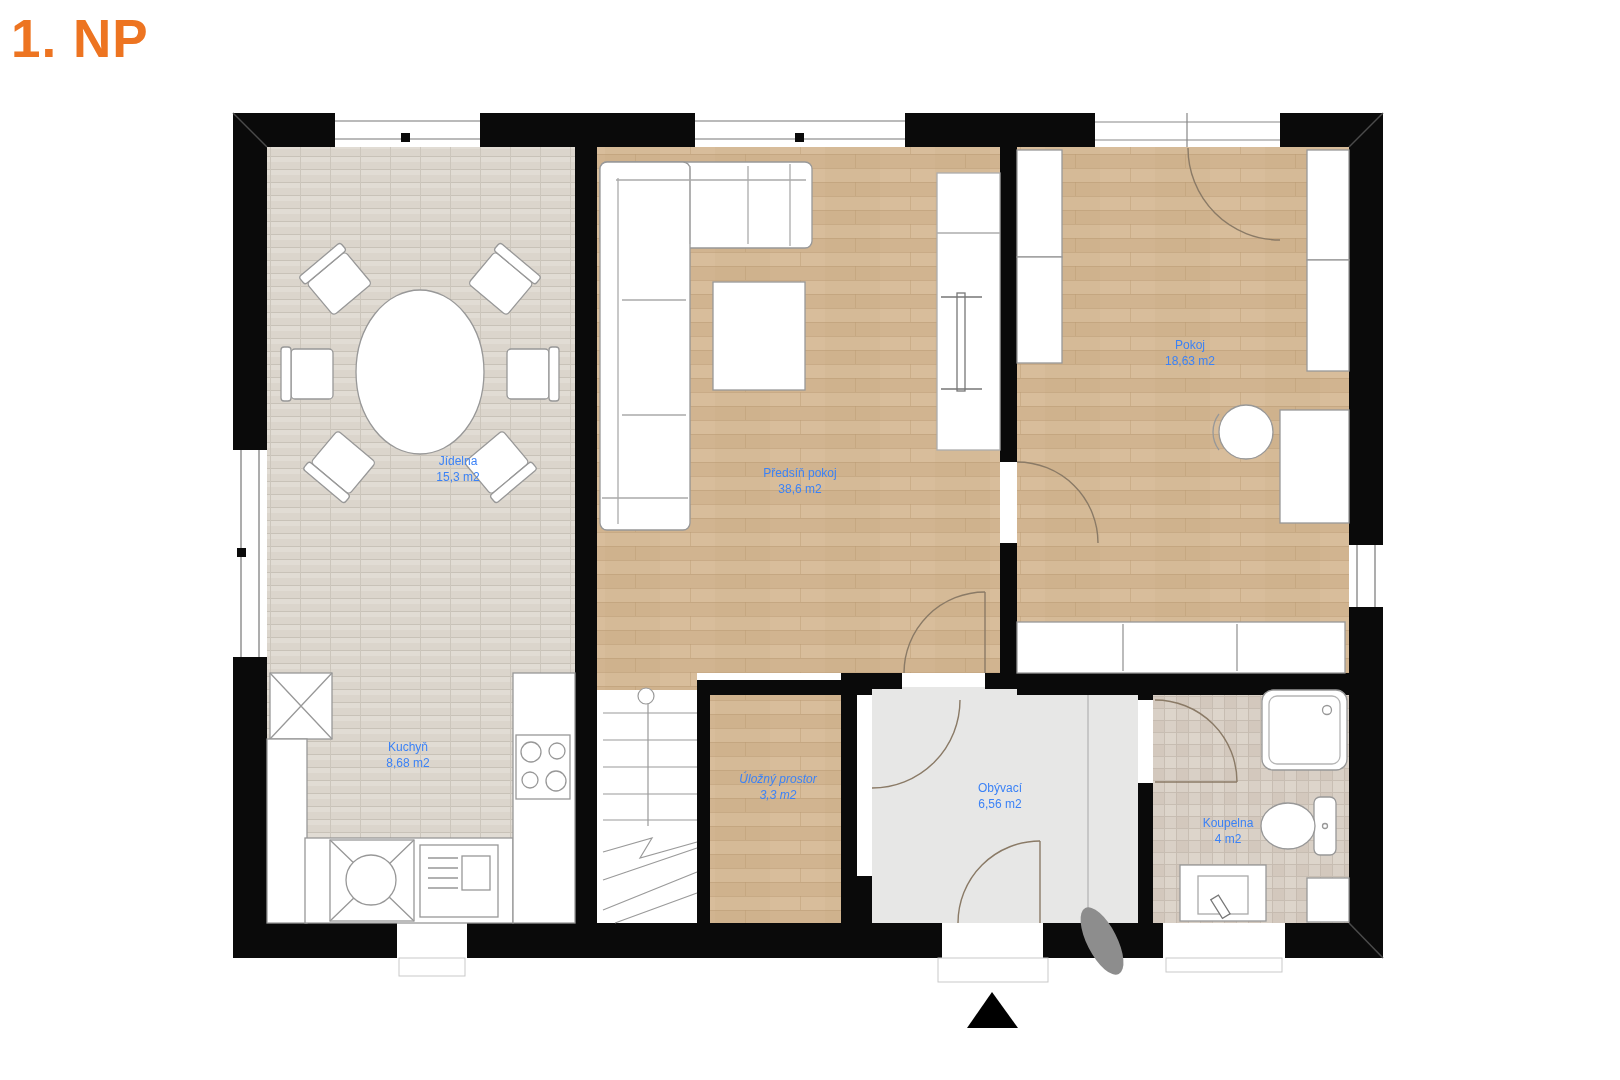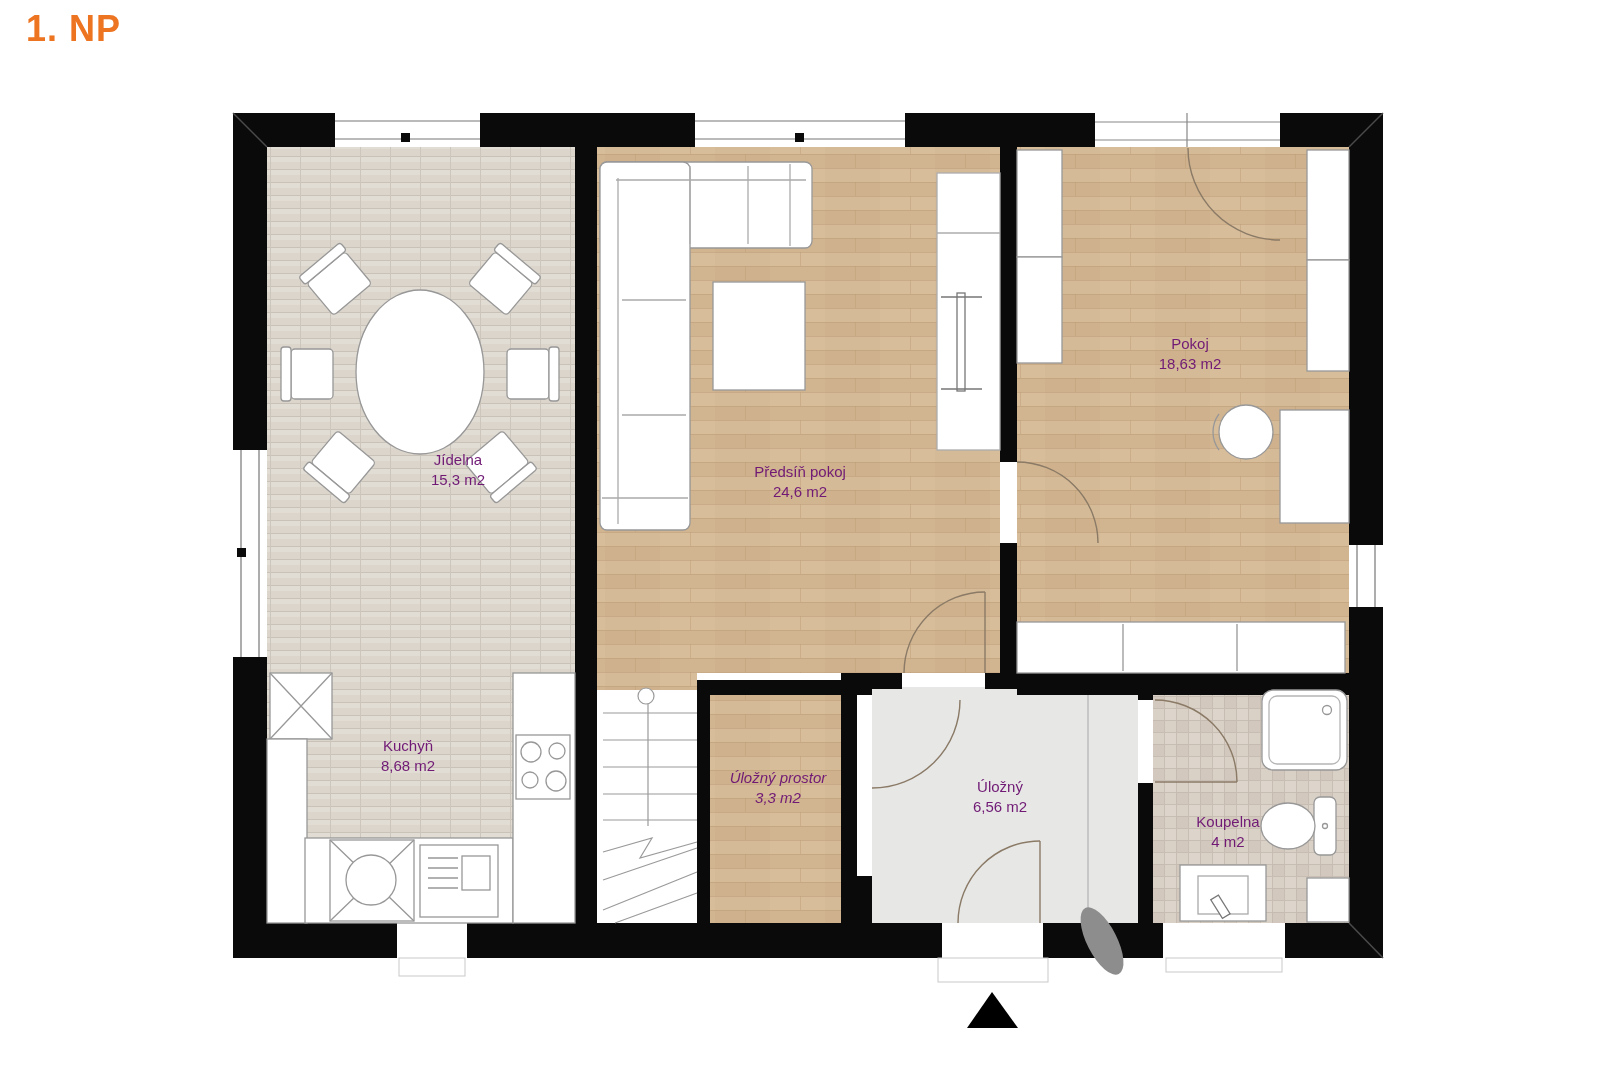--- a/index.html
+++ b/index.html
@@ -1,22 +1,22 @@
 <!DOCTYPE html>
 <html><head>
 <meta charset="utf-8">
 <style>
   html,body{margin:0;padding:0;background:#ffffff;}
   .stage{position:relative;width:1620px;height:1080px;background:#fff;overflow:hidden;
          font-family:"Liberation Sans",sans-serif;}
-  .plan-title{position:absolute;left:26px;top:8px;font-size:36px;font-weight:bold;
+  .plan-title{position:absolute;left:11px;top:8px;font-size:53px;font-weight:bold;
               letter-spacing:1px;color:#ED7421;text-align:center;}
   svg{position:absolute;left:0;top:0;}
   .room-label{position:absolute;transform:translate(-50%,-50%);text-align:center;
-              font-size:15px;line-height:1.32;color:#701a75;white-space:nowrap;}
+              font-size:12px;line-height:1.32;color:#3b82f6;white-space:nowrap;}
 </style>
 </head>
 <body>
 
 <div class="stage">
 
   <div class="plan-title">1. NP</div>
 
   <svg width="1620" height="1080" viewBox="0 0 1620 1080">
     <defs>
@@ -256,32 +256,32 @@
   <div class="room-label" style="left:424px;top:470px;margin-left:34px;">
     <div>Jídelna</div>
     <div>15,3 m2</div>
   </div>
   <div class="room-label" style="left:408px;top:756px;">
     <div>Kuchyň</div>
     <div>8,68 m2</div>
   </div>
   <div class="room-label" style="left:800px;top:482px;">
     <div>Předsíň pokoj</div>
-    <div>24,6 m2</div>
+    <div>38,6 m2</div>
   </div>
   <div class="room-label" style="left:1190px;top:354px;">
     <div>Pokoj</div>
     <div>18,63 m2</div>
   </div>
   <div class="room-label" style="left:778px;top:788px;font-style:italic;">
     <div>Úložný prostor</div>
     <div>3,3 m2</div>
   </div>
   <div class="room-label" style="left:1000px;top:797px;">
-    <div>Úložný</div>
+    <div>Obývací</div>
     <div>6,56 m2</div>
   </div>
   <div class="room-label" style="left:1228px;top:832px;">
     <div>Koupelna</div>
     <div>4 m2</div>
   </div>
 
 </div>
 
 </body></html>

